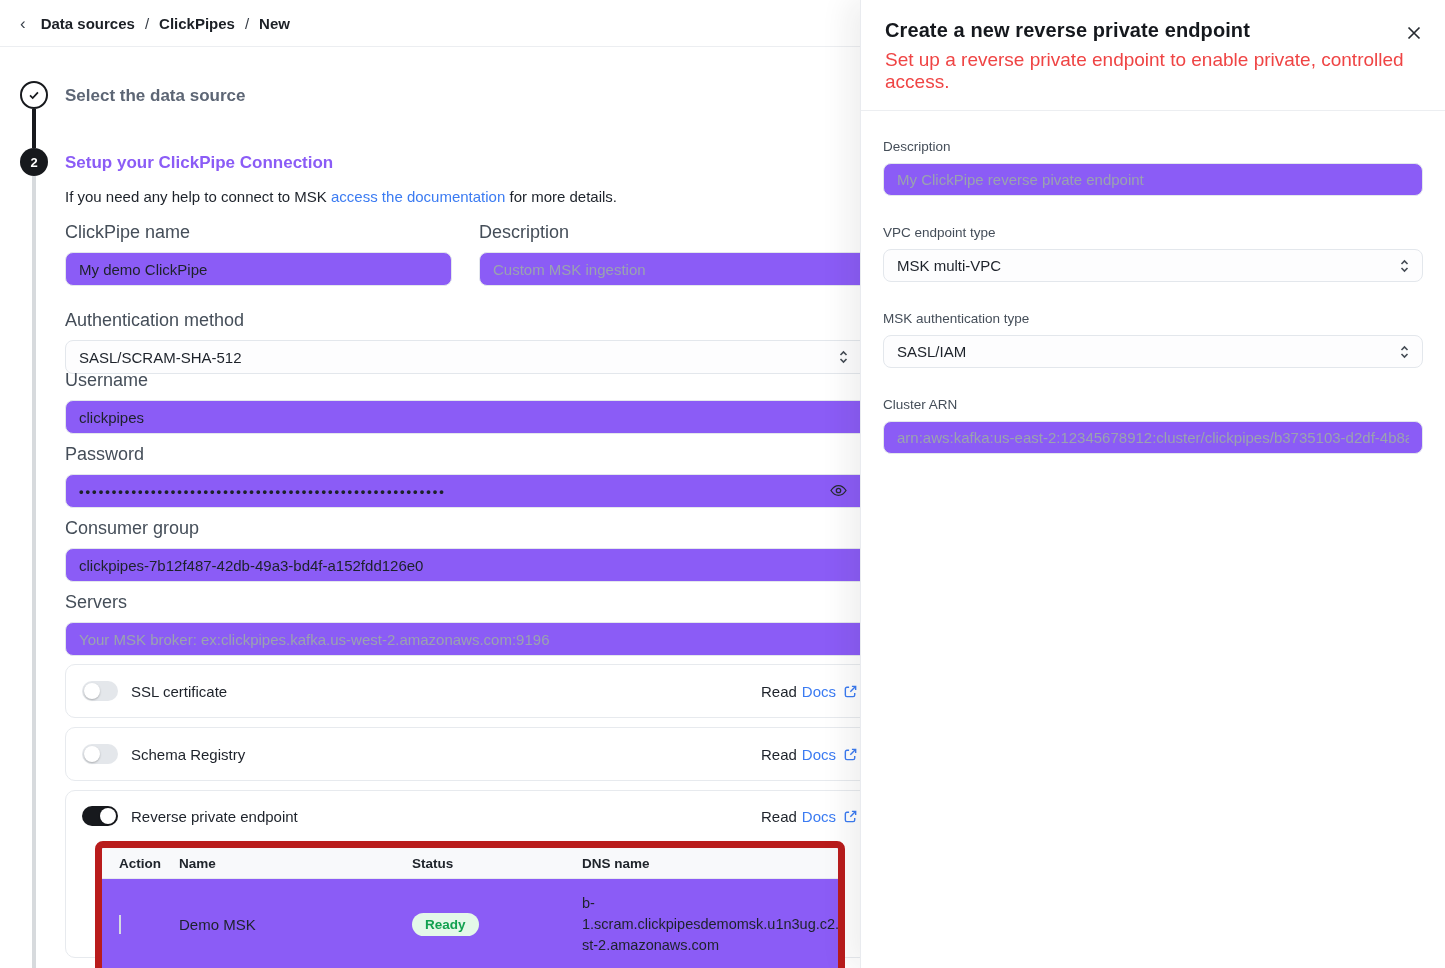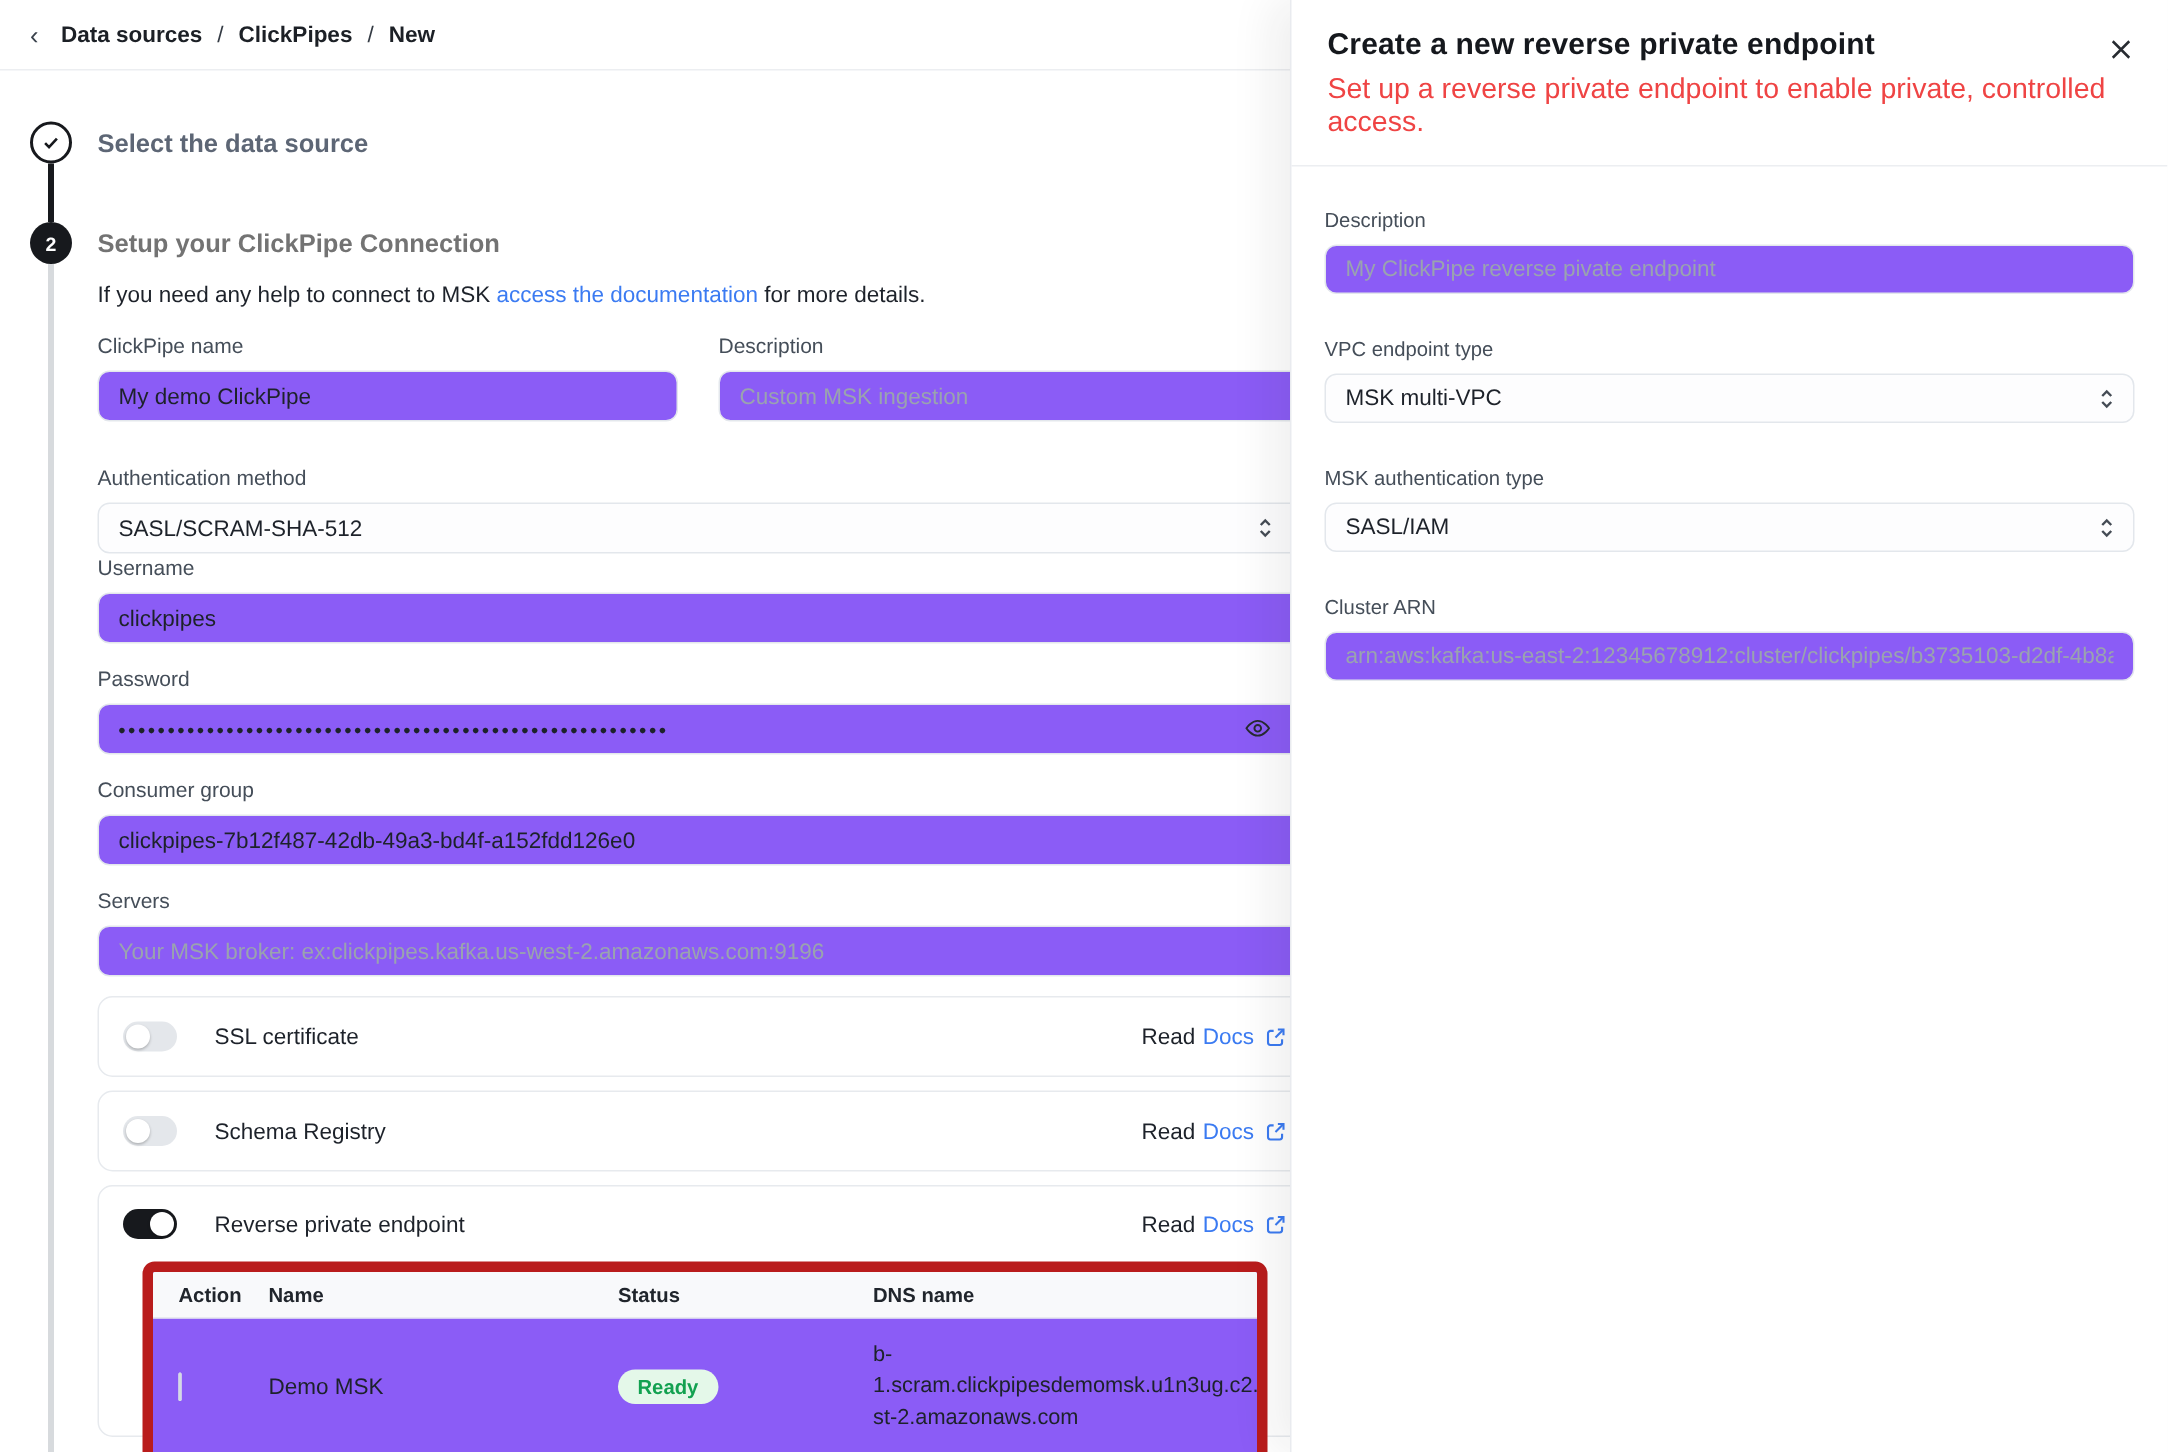--- a/index.html
+++ b/index.html
@@ -17,30 +17,30 @@
   .rail { position:absolute; left:20px; top:81px; bottom:0; width:28px; display:flex; flex-direction:column; align-items:center; }
   .step-circle-done { width:28px; height:28px; border:2px solid #17191d; border-radius:50%; background:#fff; display:flex; align-items:center; justify-content:center; flex:none; }
   .step-circle-done svg { width:14px; height:14px; stroke:#17191d; stroke-width:2; fill:none; }
   .rail-line-dark { width:4px; height:39px; background:#17191d; flex:none; }
   .step-circle-active { width:28px; height:28px; border-radius:50%; background:#17191d; color:#fff; font-size:13px; font-weight:700; display:flex; align-items:center; justify-content:center; flex:none; }
   .rail-line-light { width:4px; flex:1; background:#d7dadd; }
 
   
   .content { position:absolute; left:65px; top:0; width:810px; height:728px; }
   .step1-title { position:absolute; top:86px; font-size:17px; font-weight:700; color:#5d6675; }
-  .step2-title { position:absolute; top:153px; font-size:17px; font-weight:700; color:#737373; }
+  .step2-title { position:absolute; top:153px; font-size:17px; font-weight:700; color:#8b5cf6; }
   .help-text { position:absolute; top:188px; font-size:15px; color:#1d222a; }
   .help-text a { color:#3b7bf2; text-decoration:none; cursor:pointer; }
 
   .fgroup { position:absolute; left:0; width:810px; }
   #g-name { top:222px; width:387px; }
   #g-desc { top:222px; left:414px; width:396px; }
   #g-auth { top:296px;margin-top:14px; } #g-user { top:370px; } #g-pass { top:444px; }
   #g-cgrp { top:518px; } #g-srv { top:592px; }
-  .field-label { display:block; font-size:14px; color:#454e59; margin-bottom:9px; }
+  .field-label { display:block; font-size:18px; color:#454e59; margin-bottom:9px; }
   .tinput { display:block; width:100%; height:34px; border:1px solid #e3e7ec; border-radius:8px; background:#8b5cf6; padding:0 13px; font-size:15px; color:#1d222a; outline:none; }
   .tinput::placeholder { color:#9aa3af; }
   .pass-wrap { position:relative; }
   .pass-wrap .tinput { padding-right:52px; font-size:13px; letter-spacing:2px; font-weight:700; }
   .eye-btn { position:absolute; right:26px; top:50%; transform:translateY(-50%); width:20px; height:20px; cursor:pointer; }
   .eye-btn svg { width:19px; height:19px; stroke:#272b31; stroke-width:1.6; fill:none; }
   .selectbox { position:relative; height:34px; border:1px solid #e3e7ec; border-radius:8px; background:#fdfdfe; display:flex; align-items:center; padding:0 13px; font-size:15px; color:#1d222a; cursor:pointer; }
   .updown { position:absolute; top:50%; transform:translateY(-50%); width:11px; height:16px; }
   .updown svg { width:11px; height:16px; stroke:#454c55; stroke-width:1.6; fill:none; }
   #g-auth .updown { left:772px; }
@@ -48,21 +48,21 @@
   
   .card { position:absolute; left:0; width:810px; border:1px solid #e7eaee; border-radius:10px; background:#fff; }
   #card-ssl { top:664px; } #card-schema { top:727px; } #card-rpe { top:790px; height:168px; }
   .card-row { height:52px; display:flex; align-items:center; padding:0 16px; }
   #card-rpe .card-row { height:50px; }
   .toggle { position:relative; width:36px; height:20px; border-radius:11px; flex:none; cursor:pointer; }
   .toggle.off { background:#e4e7eb; }
   .toggle.on { background:#17191d; }
   .knob { position:absolute; top:2px; width:16px; height:16px; border-radius:50%; background:#fff; box-shadow:0 1px 2px rgba(0,0,0,.25); }
   .toggle.off .knob { left:2px; } .toggle.on .knob { right:2px; }
-  .toggle-label { margin-left:25px; font-size:15px; color:#1d222a; }
+  .toggle-label { margin-left:13px; font-size:15px; color:#1d222a; }
   .readdocs { margin-left:auto; display:flex; align-items:center; gap:5px; font-size:15px; }
   .readdocs .read { color:#1d222a; }
   .readdocs .docs { color:#3b7bf2; cursor:pointer; }
   .ext-icon svg { width:15px; height:15px; stroke:#3b7bf2; stroke-width:1.5; fill:none; display:block; margin-left:2px; }
 
   
   .ep-table { margin:0 29px; border:7px solid #b91c1c; border-radius:8px; overflow:hidden; background:#8b5cf6; }
   .ep-head { display:grid; grid-template-columns:60px 233px 170px 1fr; padding-left:17px; height:31px; align-items:center; background:#f8f9fb; border-bottom:1px solid #e7eaee; font-size:13.5px; font-weight:600; color:#20252c; }
   .ep-row { display:grid; grid-template-columns:60px 233px 170px 1fr; padding:14px 0 14px 17px; align-items:center; font-size:15px; color:#1d222a; }
   .checkbox { width:18px; height:18px; border:1.5px solid #d3dae1; border-radius:4px; background:#fcfdfe; cursor:pointer; }

